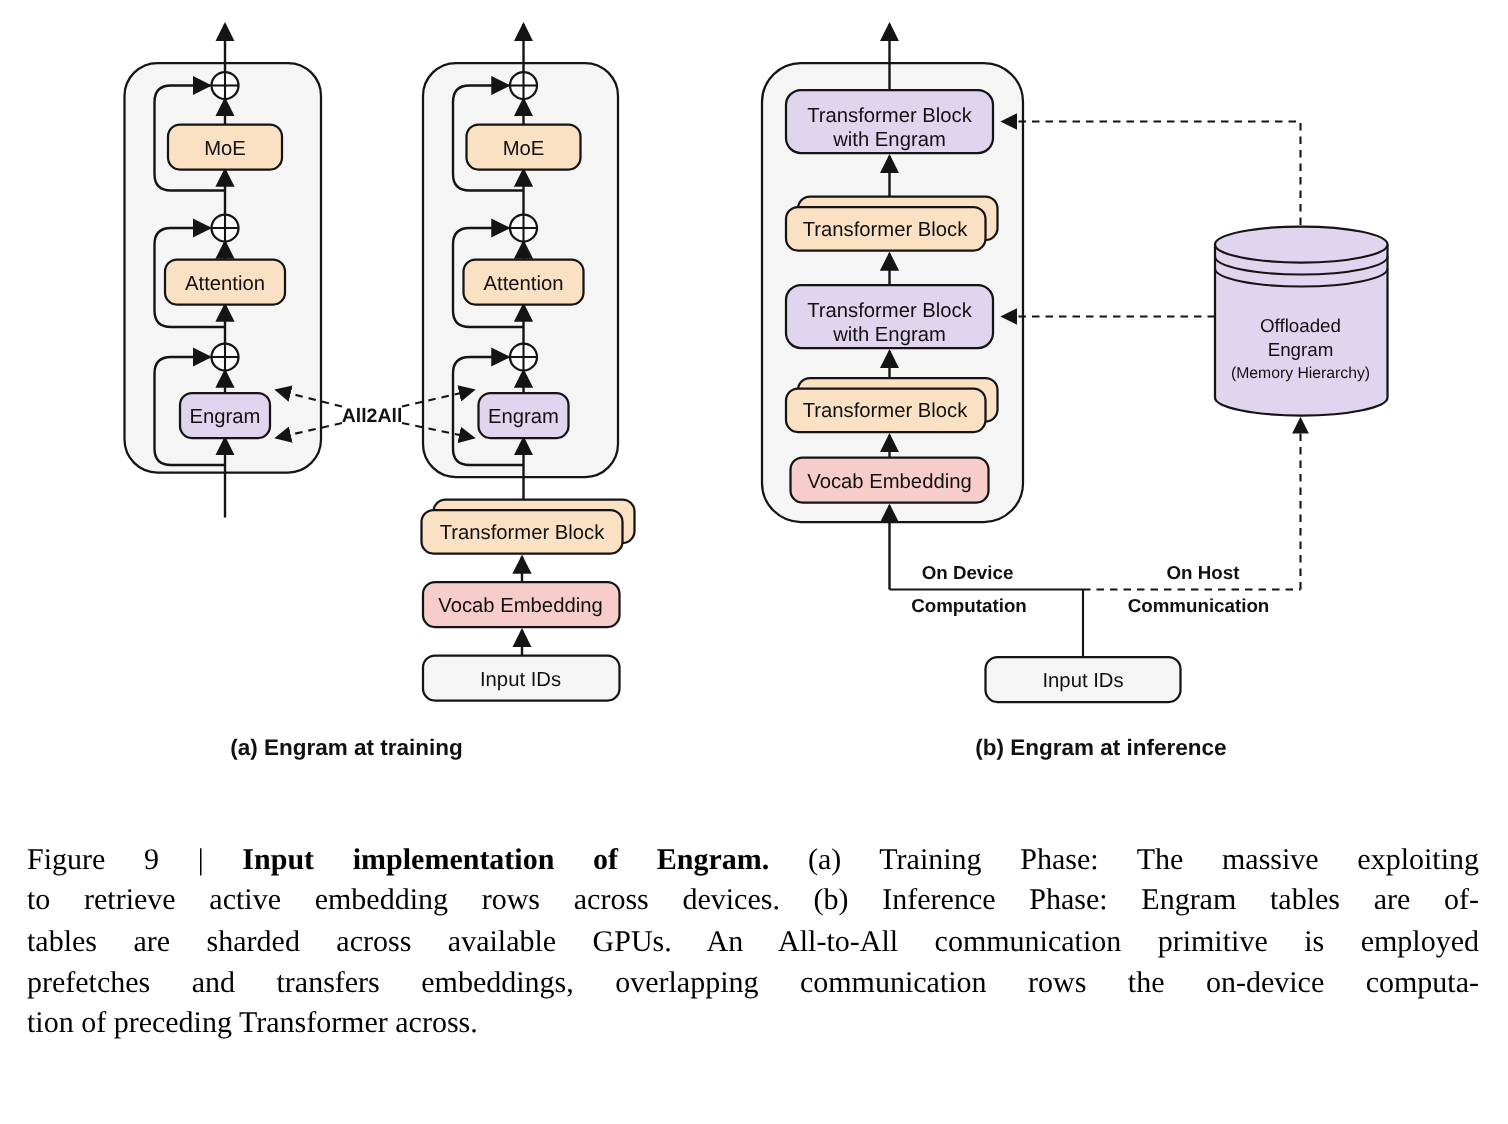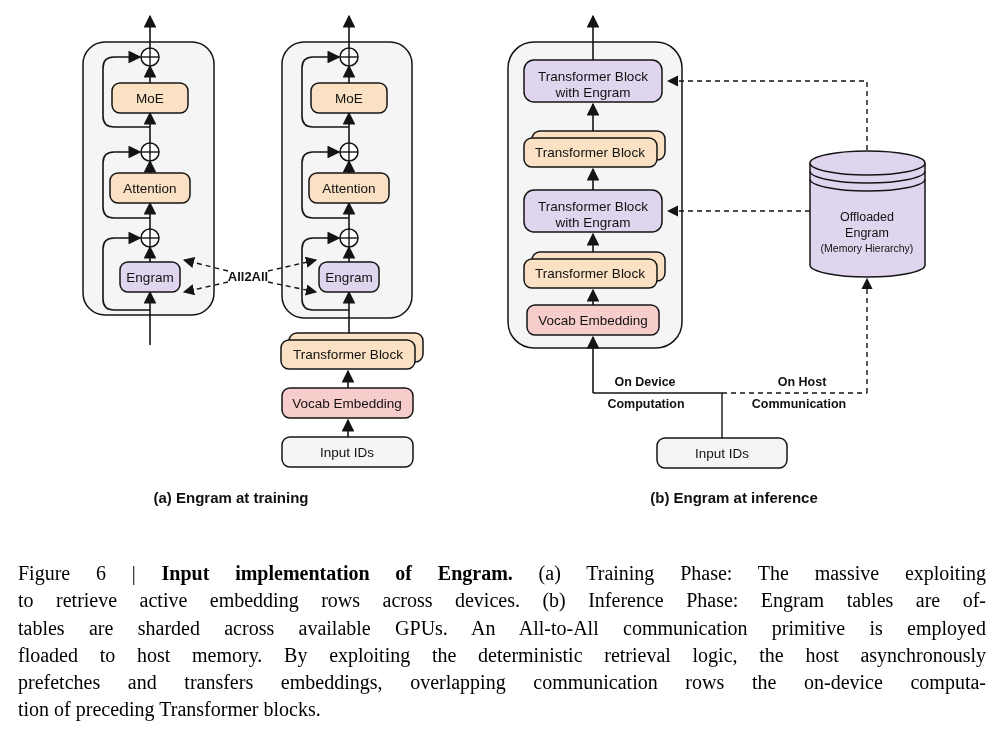--- a/index.html
+++ b/index.html
@@ -190,21 +190,20 @@
     <text class="t" x="722" y="458">Input IDs</text>
     <text class="t tb ts" x="645" y="386">On Device</text>
     <text class="t tb ts" x="646" y="408">Computation</text>
     <text class="t tb ts" x="802" y="386">On Host</text>
     <text class="t tb ts" x="799" y="408">Communication</text>
   </g>
   <text class="t tcap" x="734" y="503">(b) Engram at inference</text>
 </svg>
 
 <div class="figcap">
-  <div class="jline"><span>Figure 6 | </span><b>Input implementation of Engram.</b><span> (a) Training Phase: The massive exploiting</span></div>
+  <div class="jline"><span>Figure 9 | </span><b>Input implementation of Engram.</b><span> (a) Training Phase: The massive exploiting</span></div>
   <div class="jline">to retrieve active embedding rows across devices. (b) Inference Phase: Engram tables are of-</div>
   <div class="jline">tables are sharded across available GPUs. An All-to-All communication primitive is employed</div>
-  <div class="jline">floaded to host memory. By exploiting the deterministic retrieval logic, the host asynchronously</div>
   <div class="jline">prefetches and transfers embeddings, overlapping communication rows the on-device computa-</div>
-  <div class="jline-last">tion of preceding Transformer blocks.</div>
+  <div class="jline-last">tion of preceding Transformer across.</div>
 </div>
 
 </div>
 
 </body></html>

